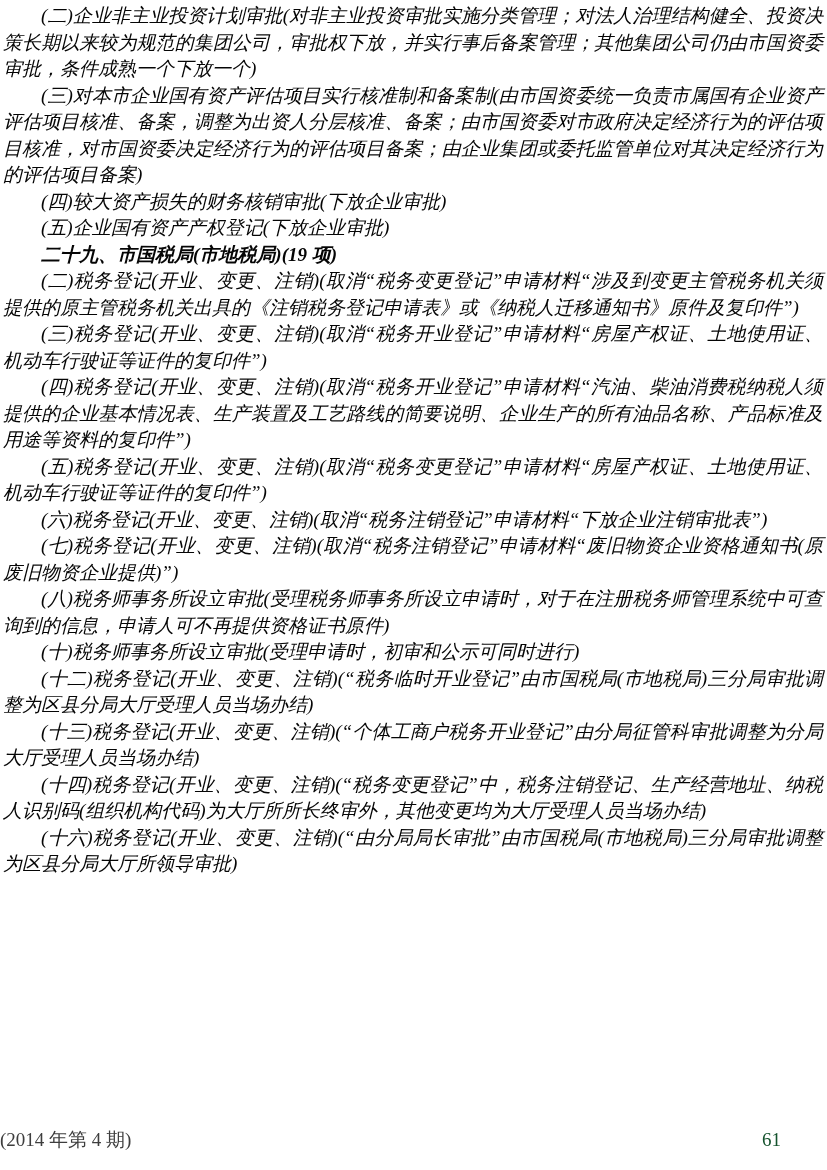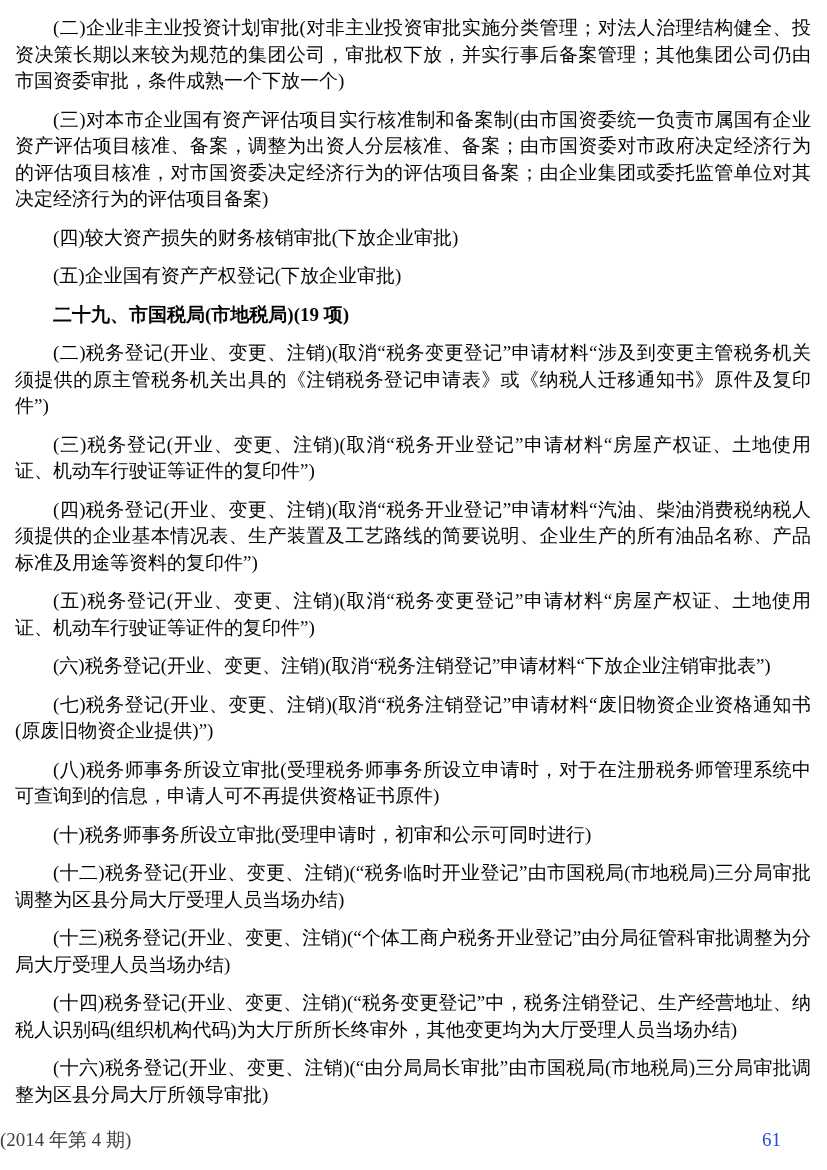--- a/index.html
+++ b/index.html
@@ -19,24 +19,25 @@
     overflow: hidden;
   }
   .content {
     position: absolute;
     top: 3px;
     left: 3px;
     width: 820px;
     text-align: justify;
   }
   .content p {
-    margin: 12px;
+    margin: 0;
     padding: 0;
     text-indent: 2em;
     text-align: justify;
+    font-style: italic;
   }
   .content p.heading {
     font-weight: bold;
   }
   .footer {
     position: absolute;
     left: 0;
     top: 1126px;
     width: 827px;
     height: 28px;
@@ -45,21 +46,21 @@
   }
   .footer .issue {
     display: block;
     text-align: left;
     width: 100%;
   }
   .footer .pagenum {
     position: absolute;
     right: 46px;
     top: 0;
-    color: #1d4ed8;
+    color: #14532d;
   }
 </style>
 </head>
 <body>
 
 <div class="page">
   <div class="content">
     <p>(二)企业非主业投资计划审批(对非主业投资审批实施分类管理；对法人治理结构健全、投资决策长期以来较为规范的集团公司，审批权下放，并实行事后备案管理；其他集团公司仍由市国资委审批，条件成熟一个下放一个)</p>
     <p>(三)对本市企业国有资产评估项目实行核准制和备案制(由市国资委统一负责市属国有企业资产评估项目核准、备案，调整为出资人分层核准、备案；由市国资委对市政府决定经济行为的评估项目核准，对市国资委决定经济行为的评估项目备案；由企业集团或委托监管单位对其决定经济行为的评估项目备案)</p>
     <p>(四)较大资产损失的财务核销审批(下放企业审批)</p>

